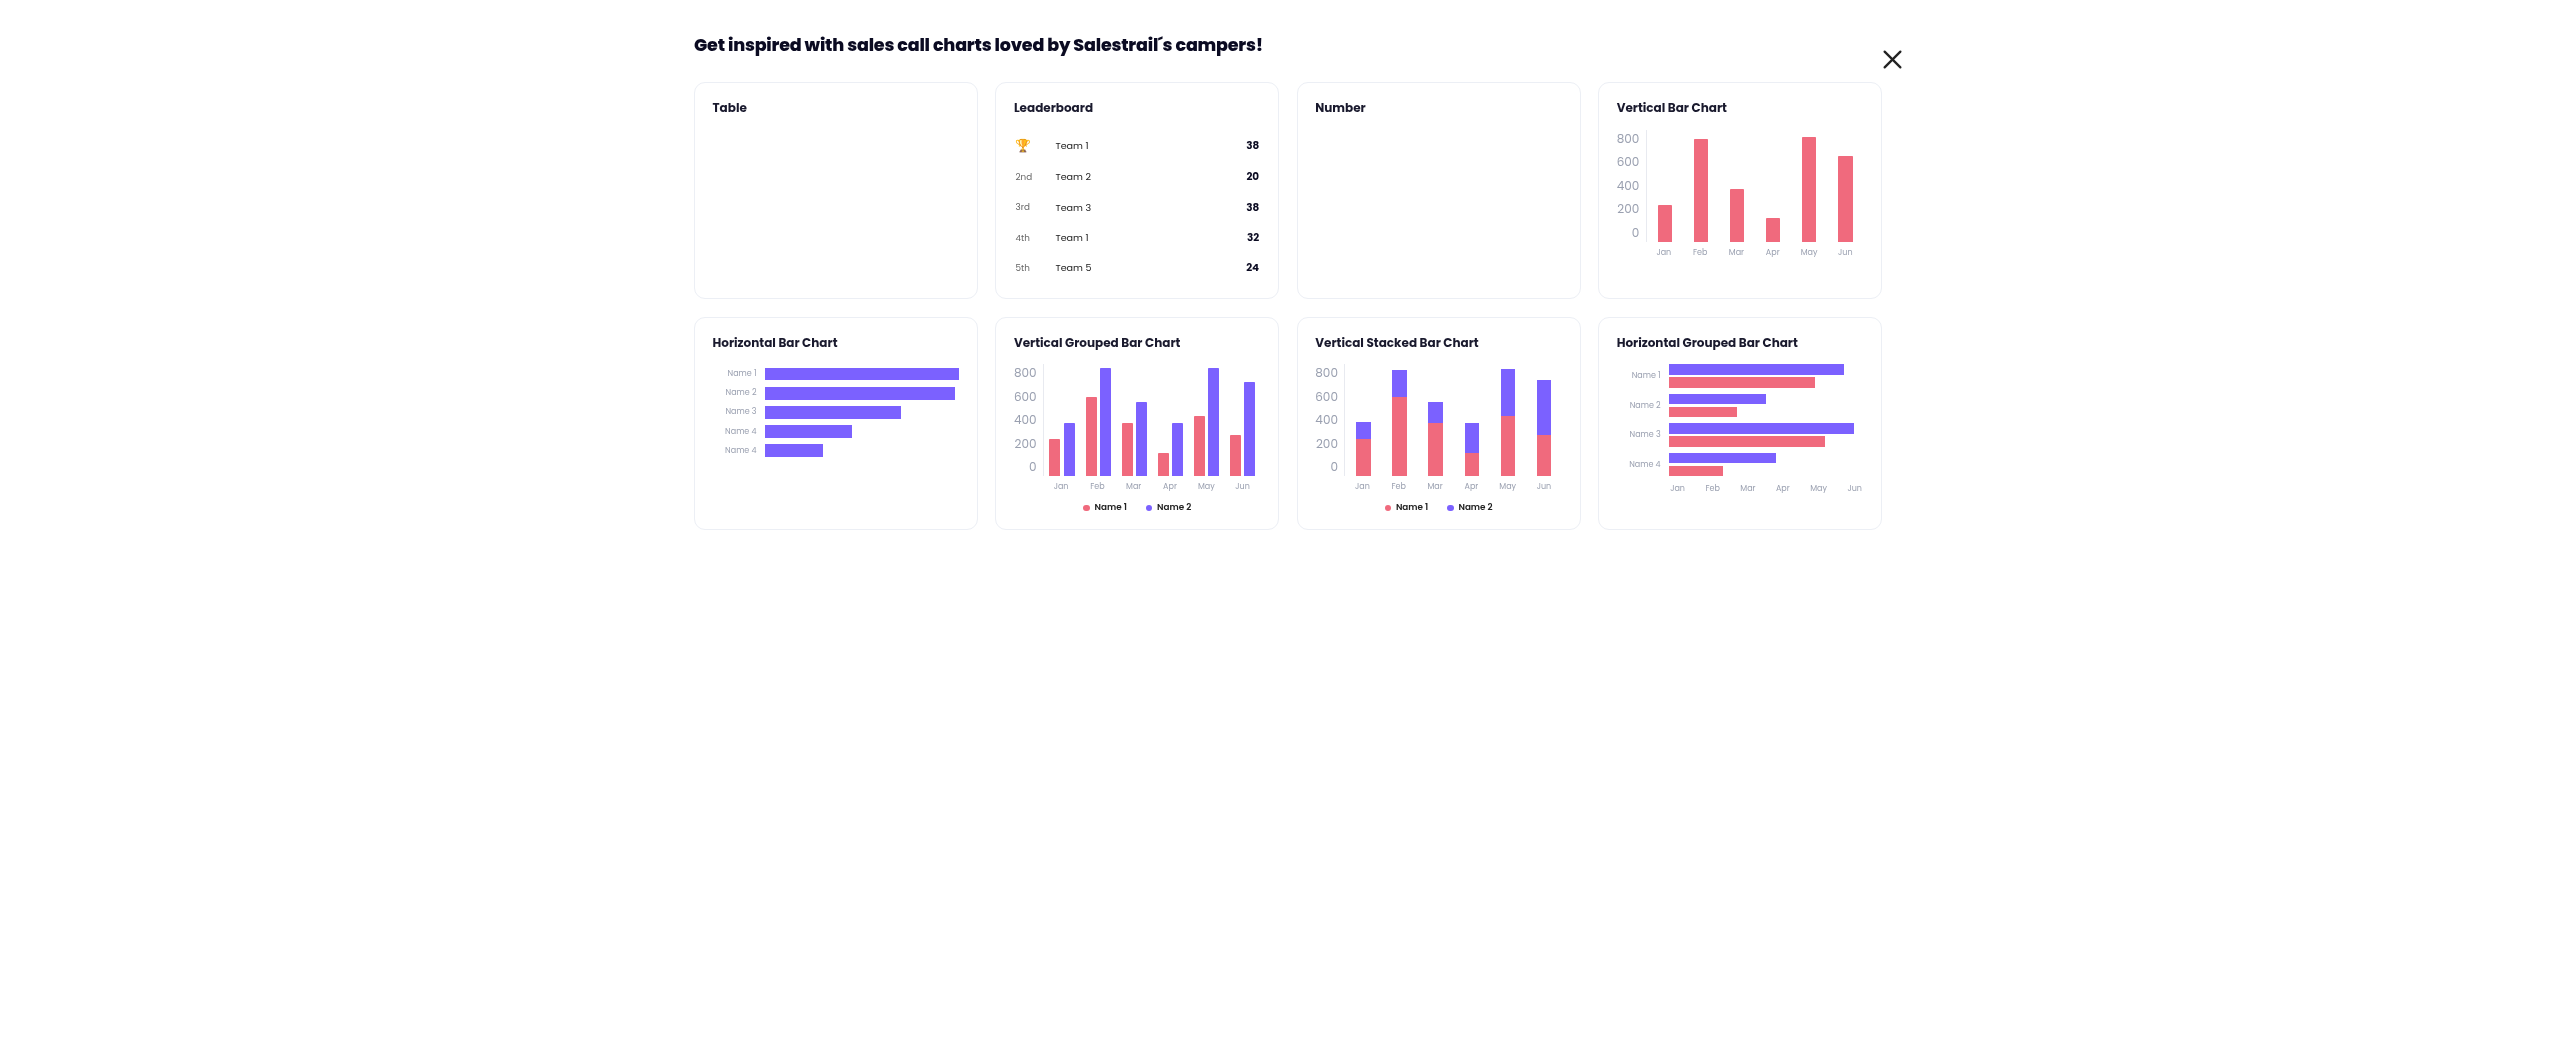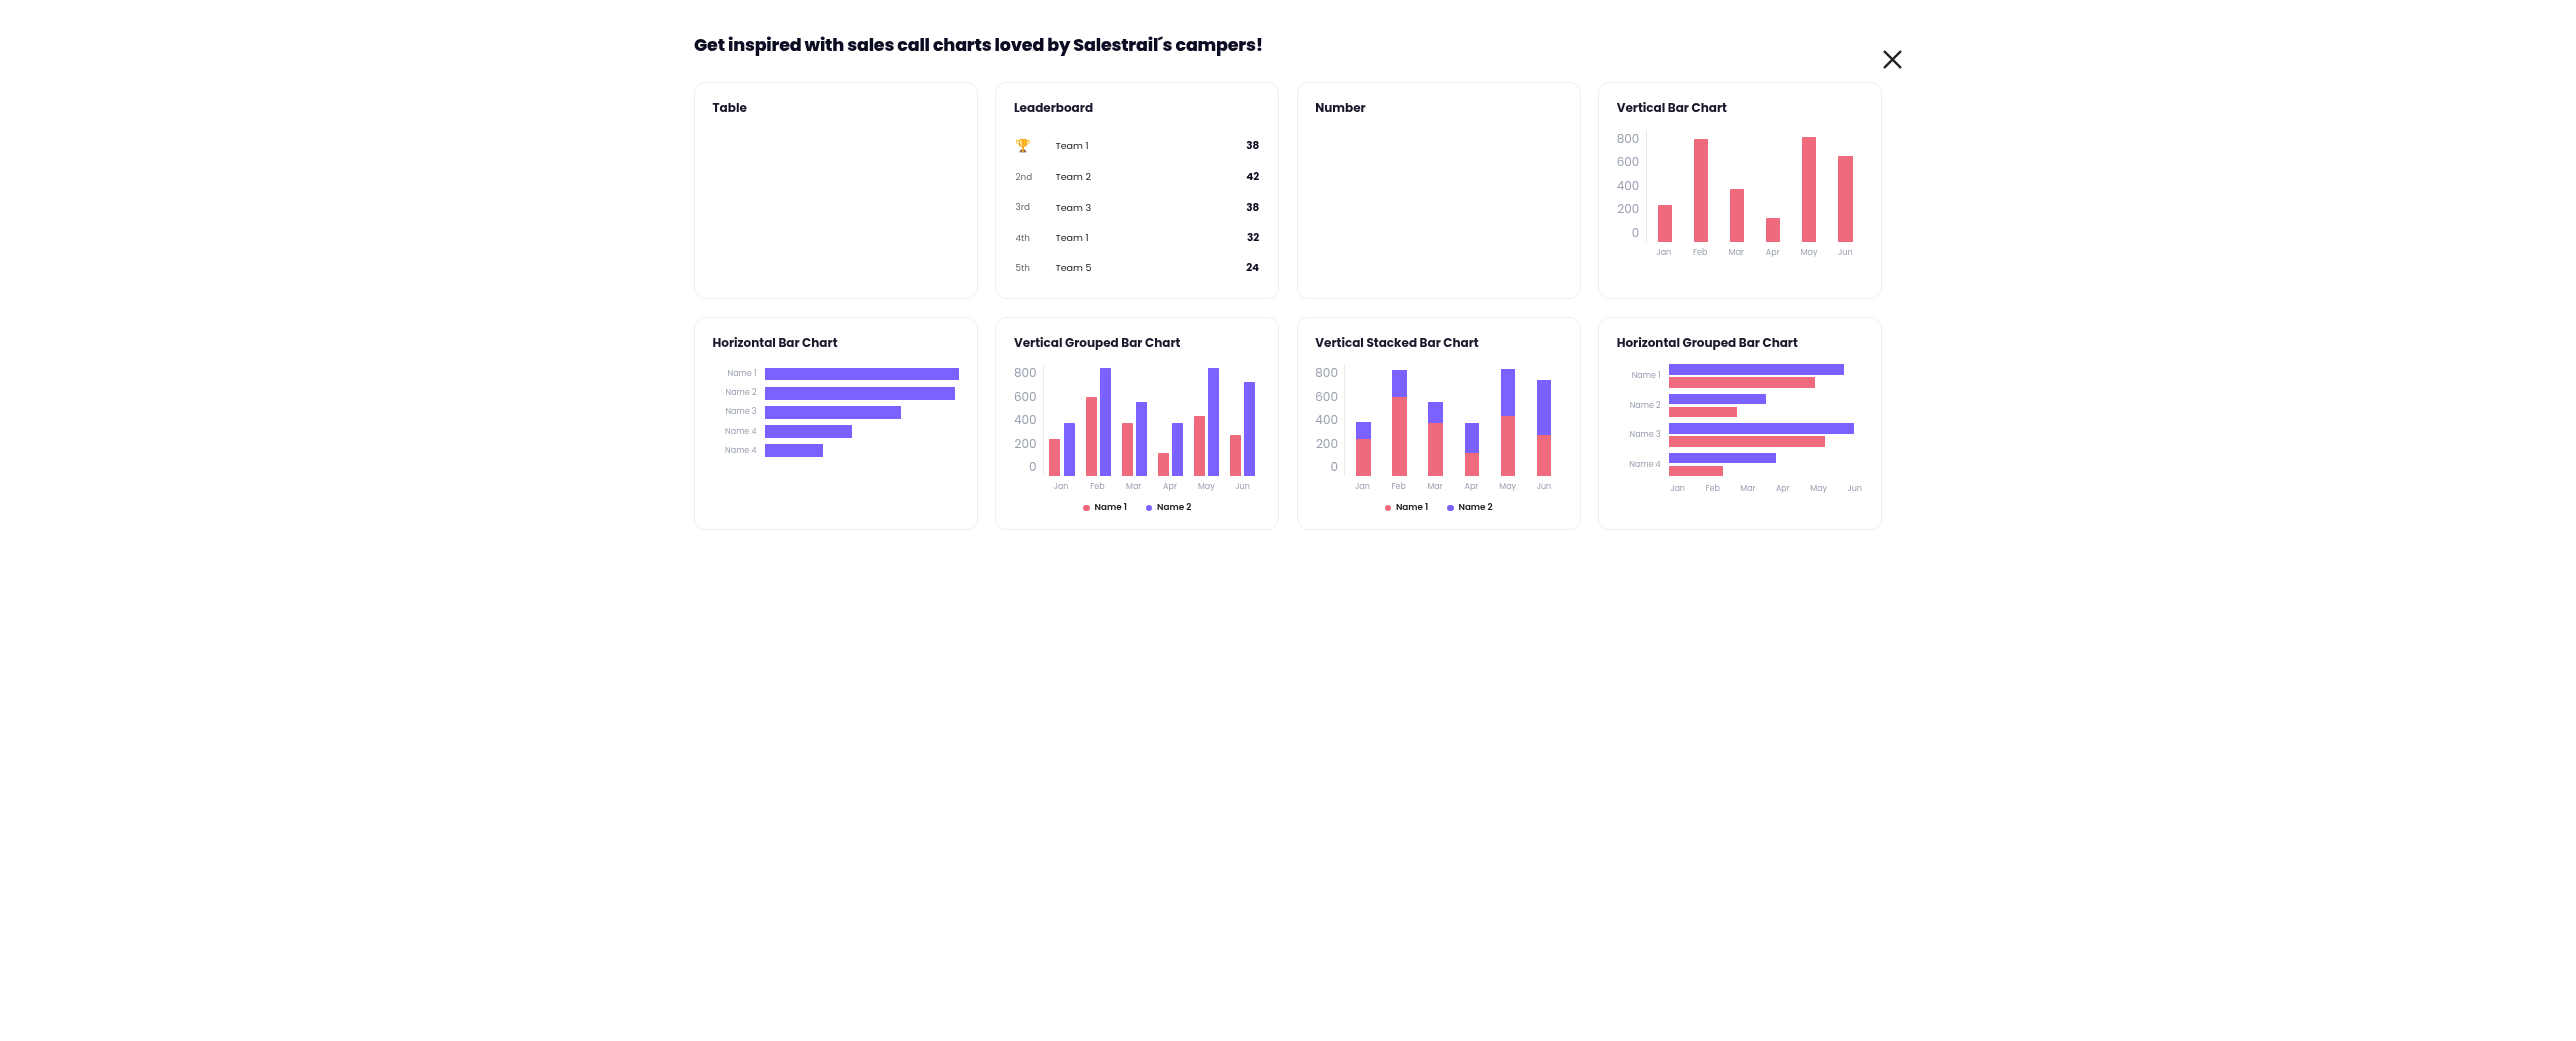--- a/index.html
+++ b/index.html
@@ -142,21 +142,21 @@
       <table class="lb">
         <tbody>
             <tr>
           <td class="rank"><span class="trophy">🏆</span></td>
           <td class="team">Team 1</td>
           <td class="score">38</td>
         </tr>
         <tr>
           <td class="rank">2nd</td>
           <td class="team">Team 2</td>
-          <td class="score">42</td>
+          <td class="score">20</td>
         </tr>
         <tr>
           <td class="rank">3rd</td>
           <td class="team">Team 3</td>
           <td class="score">38</td>
         </tr>
         <tr>
           <td class="rank">4th</td>
           <td class="team">Team 1</td>
           <td class="score">32</td>

